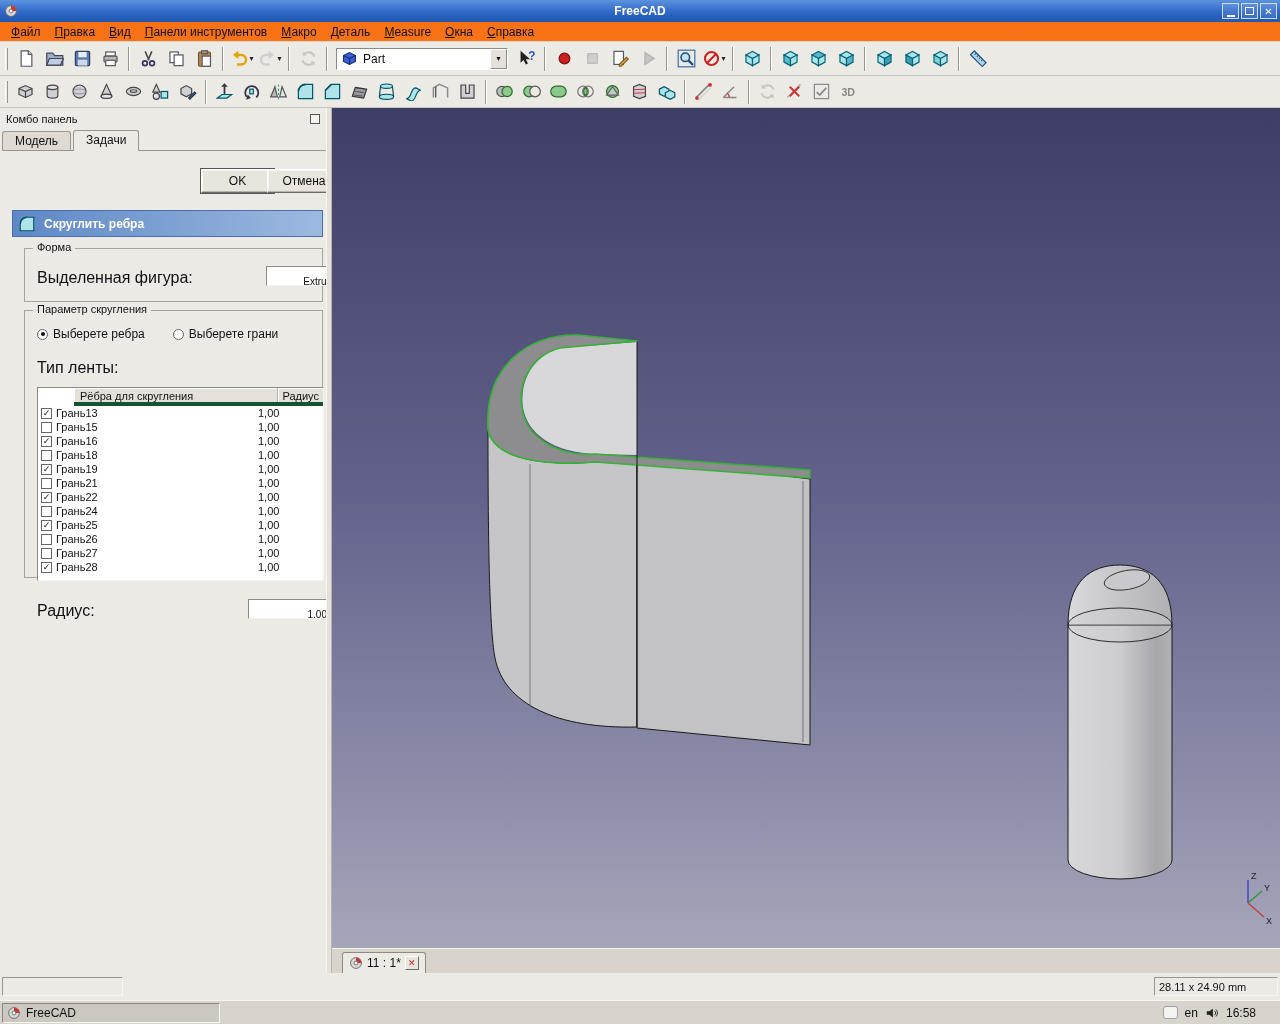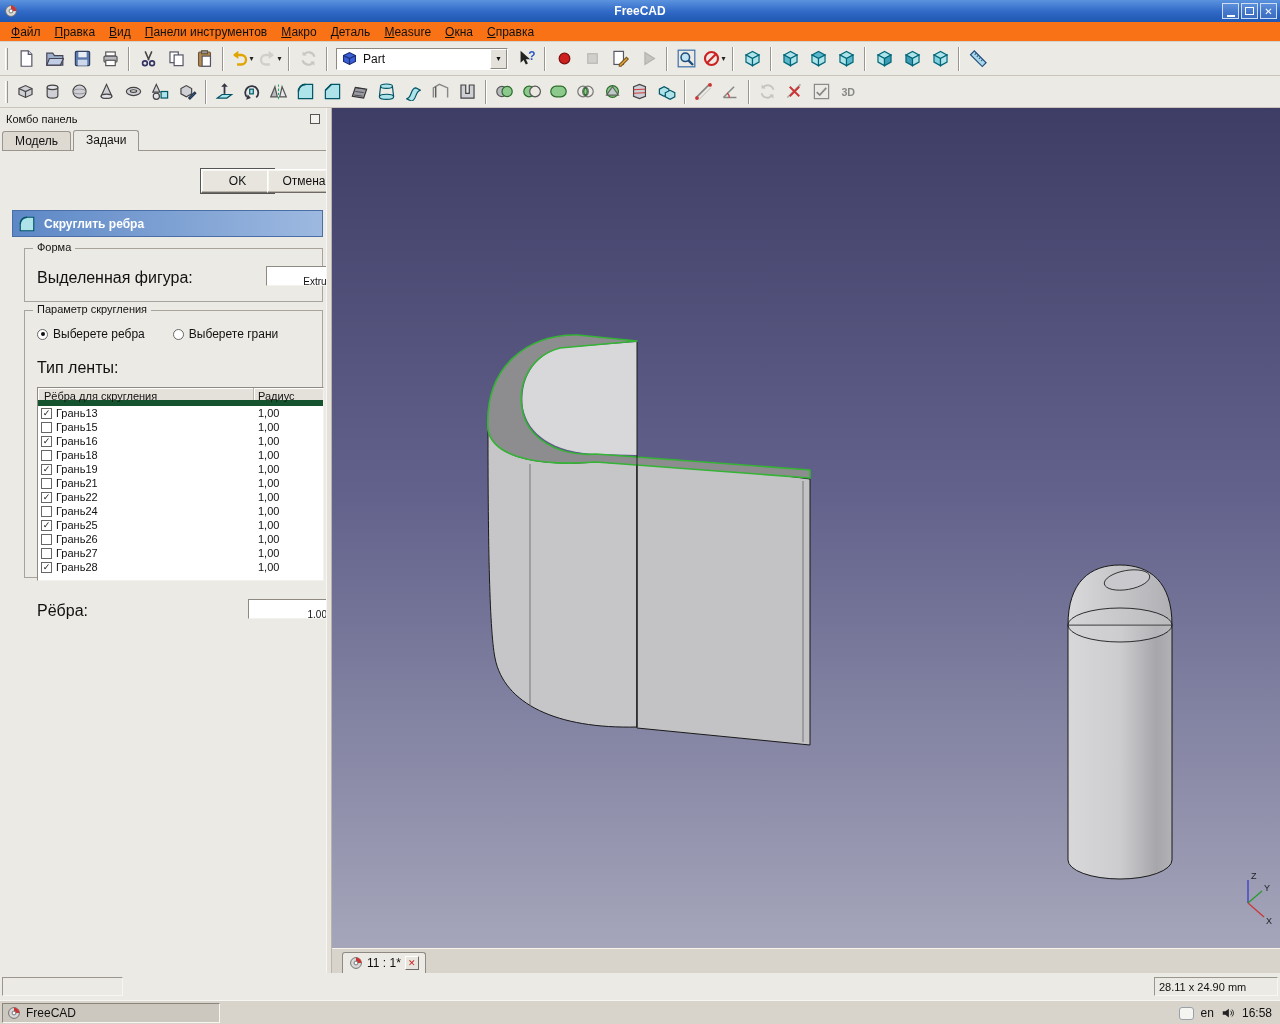--- a/index.html
+++ b/index.html
@@ -75,21 +75,21 @@
   .shape-value { position:absolute; left:241px; top:17px; width:84px; height:20px; }
 
   .radios { position:absolute; left:12px; top:16px; display:flex; gap:28px; font-size:12px; }
   .radio { display:flex; align-items:center; white-space:nowrap; }
   .rdot { width:11px; height:11px; border-radius:50%; border:1px solid #666; background:#fff; margin-right:5px; position:relative; }
   .radio.selected .rdot::after { content:""; position:absolute; left:2.5px; top:2.5px; width:4px; height:4px; border-radius:50%; background:#111; }
   .band { position:absolute; left:12px; top:48px; }
 
   .edge-table { position:absolute; left:12px; top:76px; width:287px; height:194px; background:#fff;
     border:1px solid; border-color:#8e8a82 #f4f2ec #f4f2ec #8e8a82; overflow:hidden; font-size:11px; }
-  .et-head { display:flex; height:18px; background:#e4e1da; border-bottom:6px solid #14532d; }
+  .et-head { display:flex; height:18px; background:#e4e1da; border-bottom:4px solid #14532d;margin-left:36px; }
   .et-col1 { width:216px; padding:2px 4px 0 6px; border-right:1px solid #b8b4ac; box-shadow:inset 1px 1px 0 #fff; }
   .et-col2 { flex:1; padding:2px 4px 0 4px; box-shadow:inset 1px 1px 0 #fff; }
   .et-row { display:flex; align-items:center; height:14px; }
   .cb { width:11px; height:11px; border:1px solid #666; background:#fff; margin:0 4px 0 3px;
     font-size:9px; line-height:9px; text-align:center; }
   .et-name { width:192px; }
   .et-radius { padding-left:10px; }
   .radius-lbl { position:absolute; left:12px; top:291px; }
   .radius-value { position:absolute; left:223px; top:288px; width:84px; height:19px; }
 
@@ -106,21 +106,21 @@
   
   .statusbar { position:absolute; left:0; top:973px; width:1280px; height:27px; background:#eceae4; }
   .sb-cell { position:absolute; top:4px; height:19px; border:1px solid; border-color:#9a968e #f8f6f0 #f8f6f0 #9a968e;
     font-size:11px; display:flex; align-items:center; padding:0 4px; }
   .sb-left { left:2px; width:121px; }
   .sb-right { left:1154px; width:124px; }
   .taskbar { position:absolute; left:0; top:1000px; width:1280px; height:24px; background:#d8d4cc;
     border-top:1px solid #f8f6f0; display:flex; align-items:center; }
   .task-btn { margin-left:2px; width:218px; height:20px; background:#ccc8c0; border:1px solid;
     border-color:#8a867e #f8f6f0 #f8f6f0 #8a867e; display:flex; align-items:center; gap:5px; padding-left:4px; font-size:12px; }
-  .tray { margin-left:auto; display:flex; align-items:flex-end; gap:7px; padding-right:8px; font-size:12px; }
+  .tray { margin-left:auto; display:flex; align-items:flex-start; gap:7px; padding-right:24px; font-size:12px; }
   .tray-box { width:15px; height:13px; border-radius:3px; background:#f4f4f0; border:1px solid #99a0aa; }
   svg { display:block; }
 </style>
 </head>
 <body>
 
 <div class="window">
 
   <div class="titlebar">
     <span class="tb-logo logo-slot">
@@ -639,21 +639,21 @@
                 <span class="et-name">Грань27</span>
                 <span class="et-radius">1,00</span>
               </div>
               <div class="et-row">
                 <span class="cb">✓</span>
                 <span class="et-name">Грань28</span>
                 <span class="et-radius">1,00</span>
               </div>
             </div>
         </div>
-        <span class="lbl radius-lbl">Рёбра:</span>
+        <span class="lbl radius-lbl">Радиус:</span>
         <div class="lineedit radius-value">1,00</div>
       </div>
     </div>
   </div>
   <div class="splitter"></div>
 
   <div class="viewport" style="background: linear-gradient(rgb(61, 61, 102) 0%, rgb(98, 98, 140) 45%, rgb(169, 169, 189) 100%);">
     <svg class="scene" viewBox="0 0 948 840" width="948" height="840">
       <defs>
         <linearGradient id="cylbody" x1="0" y1="0" x2="1" y2="0">

